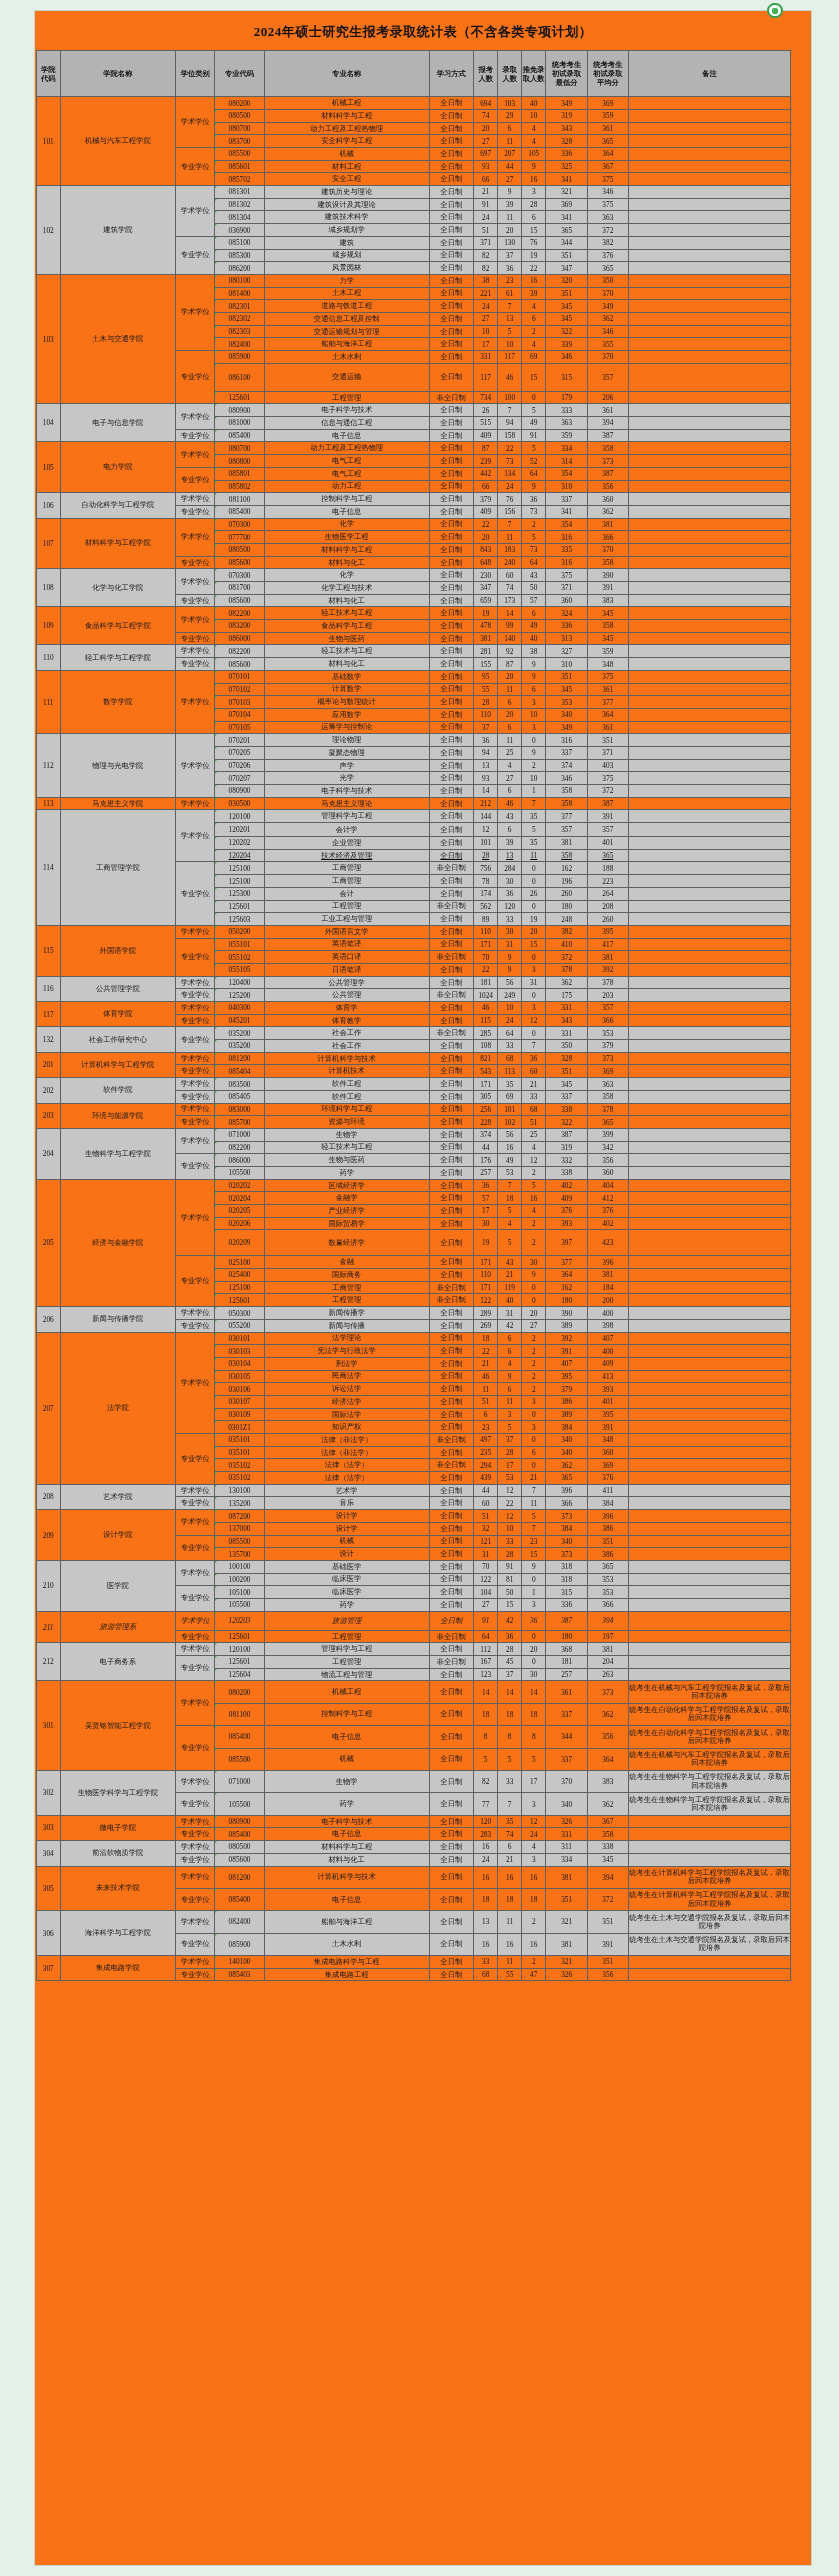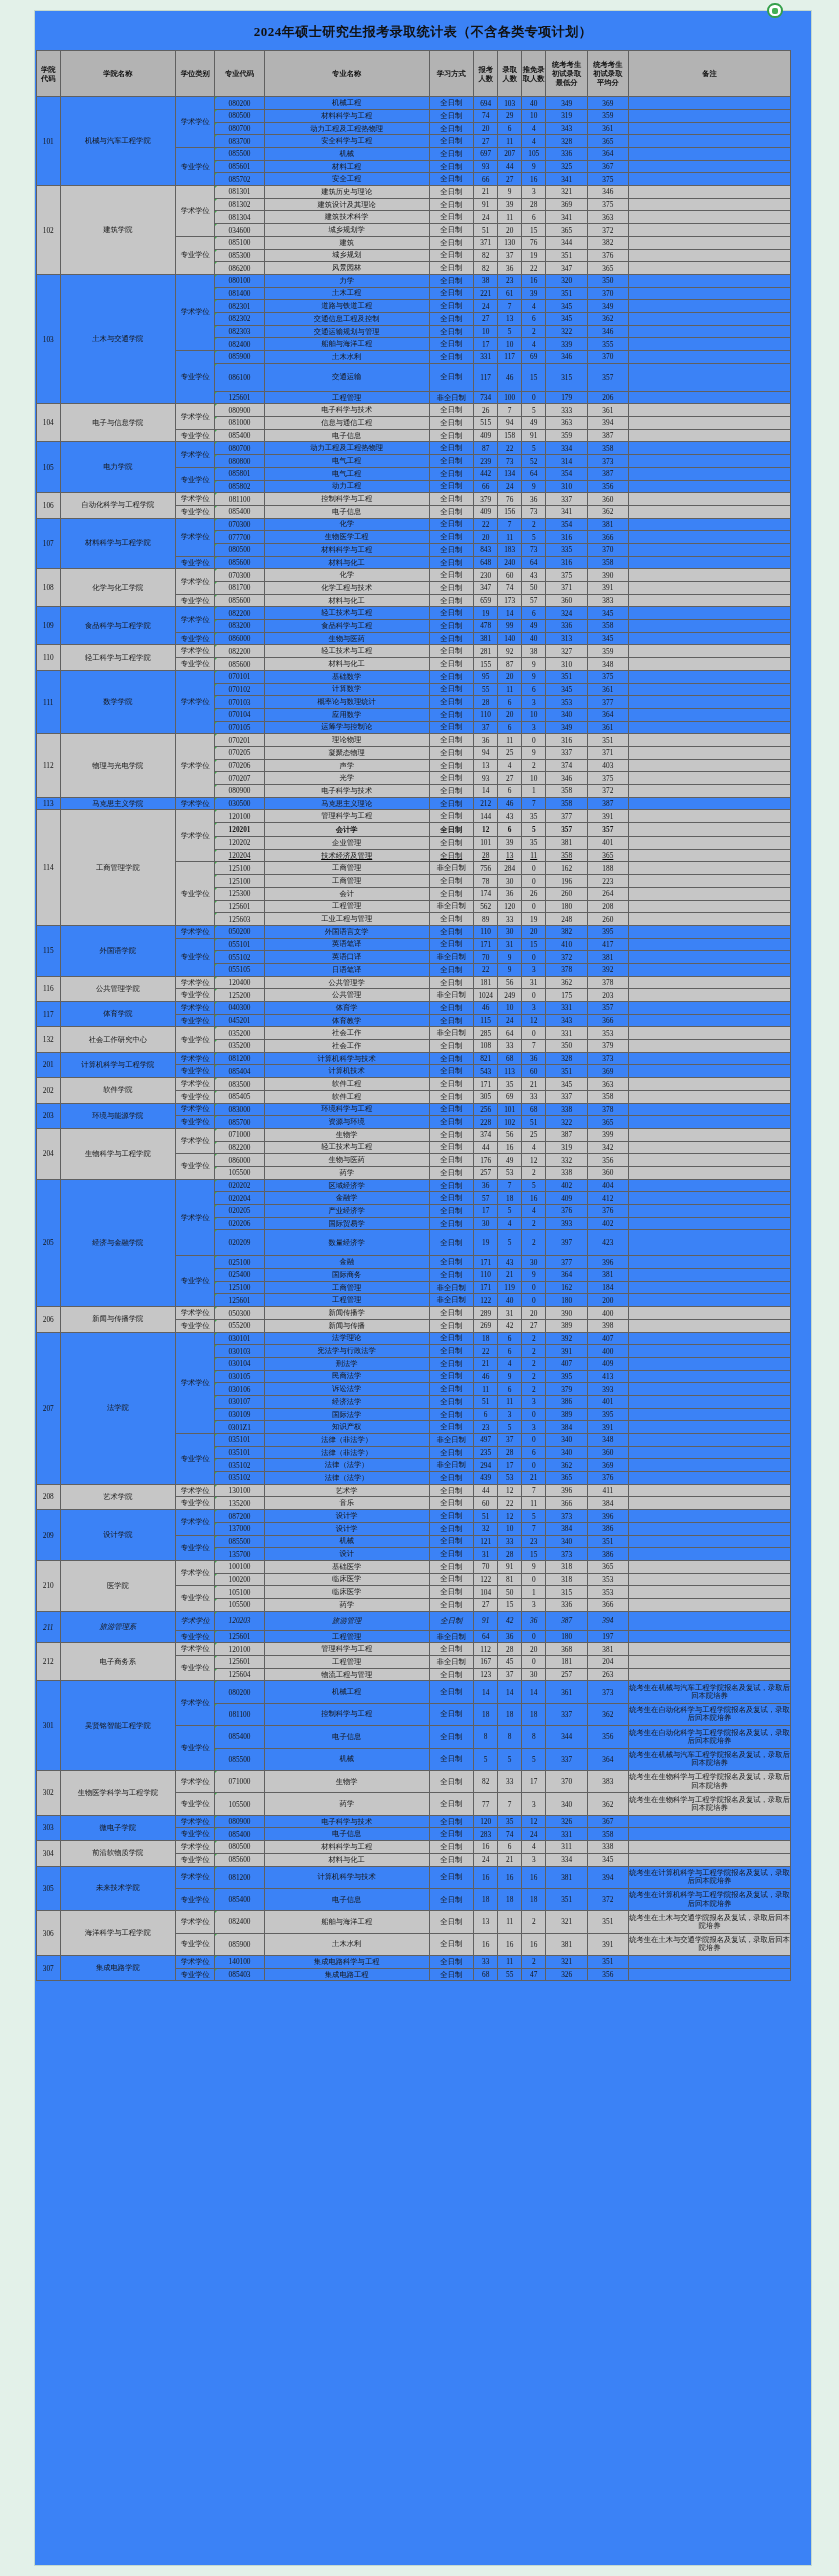--- a/index.html
+++ b/index.html
@@ -1,17 +1,17 @@
 <!DOCTYPE html>
 <html><head>
 <meta charset="utf-8">
 <style>
   html,body{margin:0;padding:0;}
   body{width:839px;height:2576px;background:#e3f1e9;font-family:"Liberation Serif","DejaVu Serif",serif;position:relative;}
-  .page{position:absolute;left:34px;top:9.8px;width:778px;height:2556px;background:#3b82f6;border:1px solid #c5d9cd;box-sizing:border-box;}
+  .page{position:absolute;left:34px;top:9.8px;width:778px;height:2556px;background:#f97316;border:1px solid #c5d9cd;box-sizing:border-box;}
   .title{text-align:center;font-size:13px;font-weight:bold;color:#111;padding-top:12.7px;letter-spacing:0.5px;}
   table.grid{border-collapse:collapse;table-layout:fixed;width:755px;margin:8.8px 0 0 1px;}
   table.grid th,table.grid td{border:1px solid #606060;font-size:7.3px;color:#141414;text-align:center;vertical-align:middle;padding:0;overflow:hidden;}
   table.grid th{background:#b3b3b3;font-weight:bold;white-space:pre-line;line-height:1.25;height:45px;}
   tr.shaded td{background:#c6c6c6;}
   td.mname{text-align:left;padding-left:2px;}
   td.cname{font-size:7.8px;}
   td.remark{color:#e2737f;font-size:6.3px;line-height:1.12;text-align:left;padding:0 2px;}
   td.mcode{position:relative;}
   td.mcode::before{content:"";position:absolute;left:0;top:0;width:0;height:0;border-top:2.9px solid #3fae49;border-right:2.9px solid transparent;}
@@ -174,21 +174,21 @@
           <td class="mname">建筑技术科学</td>
           <td>全日制</td>
           <td>24</td>
           <td>11</td>
           <td>6</td>
           <td>341</td>
           <td>363</td>
           <td class="remark"></td>
         </tr>
         <tr class="shaded" style="height: 12.7px;">
-          <td class="mcode">034600</td>
+          <td class="mcode">036900</td>
           <td class="mname">城乡规划学</td>
           <td>全日制</td>
           <td>51</td>
           <td>20</td>
           <td>15</td>
           <td>365</td>
           <td>372</td>
           <td class="remark"></td>
         </tr>
         <tr class="shaded" style="height: 12.7px;">
@@ -724,21 +724,21 @@
           <td class="mcode">120100</td>
           <td class="mname">管理科学与工程</td>
           <td>全日制</td>
           <td>144</td>
           <td>43</td>
           <td>35</td>
           <td>377</td>
           <td>391</td>
           <td class="remark"></td>
         </tr>
-        <tr class="shaded" style="height: 14px; font-weight: bold;">
+        <tr class="shaded" style="height: 14px;">
           <td class="mcode">120201</td>
           <td class="mname">会计学</td>
           <td>全日制</td>
           <td>12</td>
           <td>6</td>
           <td>5</td>
           <td>357</td>
           <td>357</td>
           <td class="remark"></td>
         </tr>

